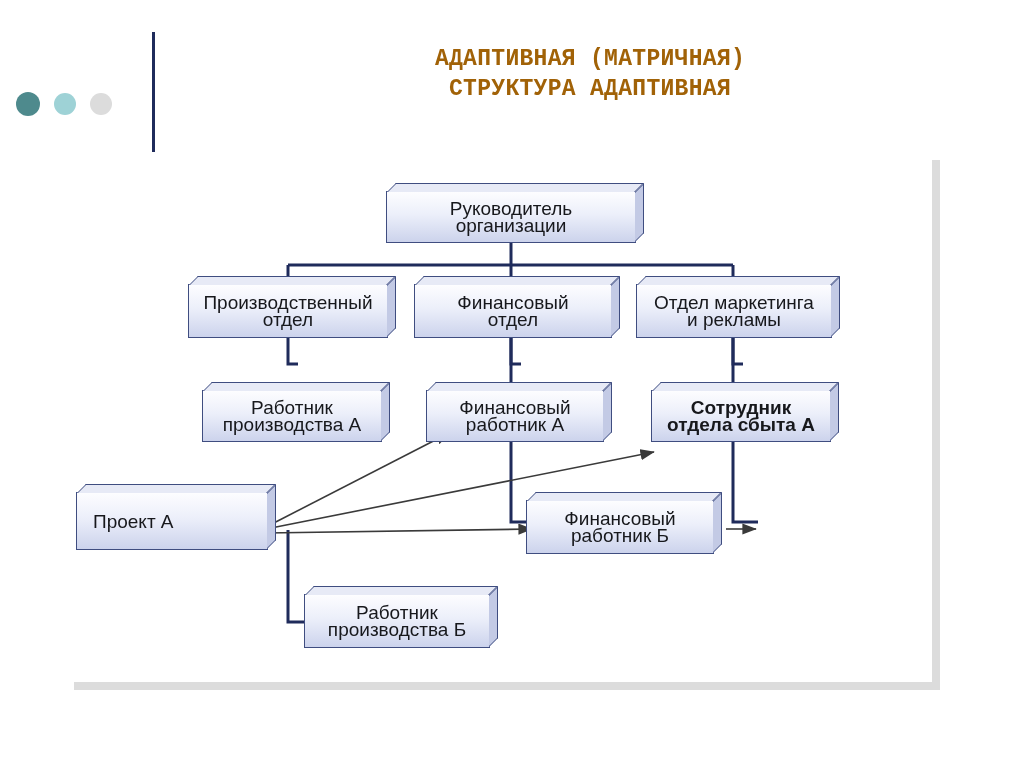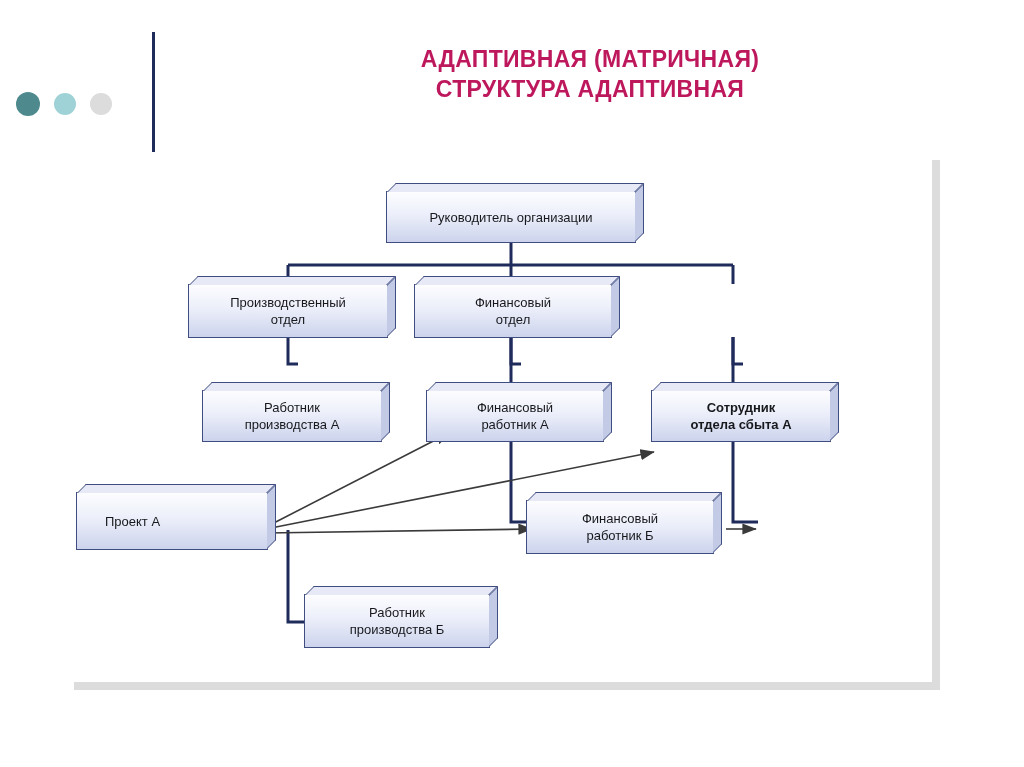--- a/index.html
+++ b/index.html
@@ -40,25 +40,26 @@
     height: 122px;
     background: #1f2b5b;
   }
 
   .title {
     position: absolute;
     left: 180px;
     top: 44px;
     width: 820px;
     text-align: center;
-    color: #be185d;
+    color: #a16207;
     font-weight: bold;
     font-size: 23px;
     line-height: 30px;
     letter-spacing: 0.3px;
+    font-family: Liberation Mono, monospace;
   }
 
   
   .panel-shadow {
     position: absolute;
     left: 74px;
     top: 160px;
     width: 866px;
     height: 530px;
     background: #bfbfbf;
@@ -88,21 +89,21 @@
     height: 530px;
   }
 
   
   .box {
     position: absolute;
     box-sizing: border-box;
     border: 1px solid #3f4d80;
     background: linear-gradient(180deg, #fdfdff 0%, #eceffa 45%, #ccd3ec 100%);
     color: #17181c;
-    font-size: 13px;
+    font-size: 19px;
     line-height: 17px;
     text-align: center;
     display: flex;
     align-items: center;
     justify-content: center;
     padding: 2px 6px;
     z-index: 3;
   }
   .box .lbl { display: block; }
   
@@ -127,21 +128,21 @@
     right: -9px;
     width: 9px;
     height: 100%;
     background: #c3cae5;
     border: 1px solid #3f4d80;
     border-left: none;
     box-sizing: border-box;
     transform: skewY(-45deg);
     transform-origin: top left;
   }
-  .box.left-text { text-align: left; justify-content: flex-start; padding-left: 28px; }
+  .box.left-text { text-align: left; justify-content: flex-start; padding-left: 16px; }
 </style>
 </head>
 <body>
 
 <div id="slide">
 
   <div class="dots">
     <span class="dot d1"></span>
     <span class="dot d2"></span>
     <span class="dot d3"></span>
@@ -194,20 +195,23 @@
     <div class="box" style="left:320px; top:39px; width:250px; height:52px;">
       <span class="lbl">Руководитель организации</span>
     </div>
 
     <div class="box" style="left:122px; top:132px; width:200px; height:54px;text-align:center;">
       <span class="lbl">Производственный<br>отдел</span>
     </div>
     <div class="box" style="left:348px; top:132px; width:198px; height:54px;">
       <span class="lbl">Финансовый<br>отдел</span>
     </div>
+    <div class="box" style="left:570px; top:132px; width:196px; height:54px;">
+      <span class="lbl">Отдел маркетинга<br>и рекламы</span>
+    </div>
 
     <div class="box" style="left:136px; top:238px; width:180px; height:52px;">
       <span class="lbl">Работник<br>производства А</span>
     </div>
     <div class="box" style="left:360px; top:238px; width:178px; height:52px;">
       <span class="lbl">Финансовый<br>работник А</span>
     </div>
     <div class="box" style="left:585px; top:238px; width:180px; height:52px;font-weight:bold;">
       <span class="lbl">Сотрудник<br>отдела сбыта А</span>
     </div>

